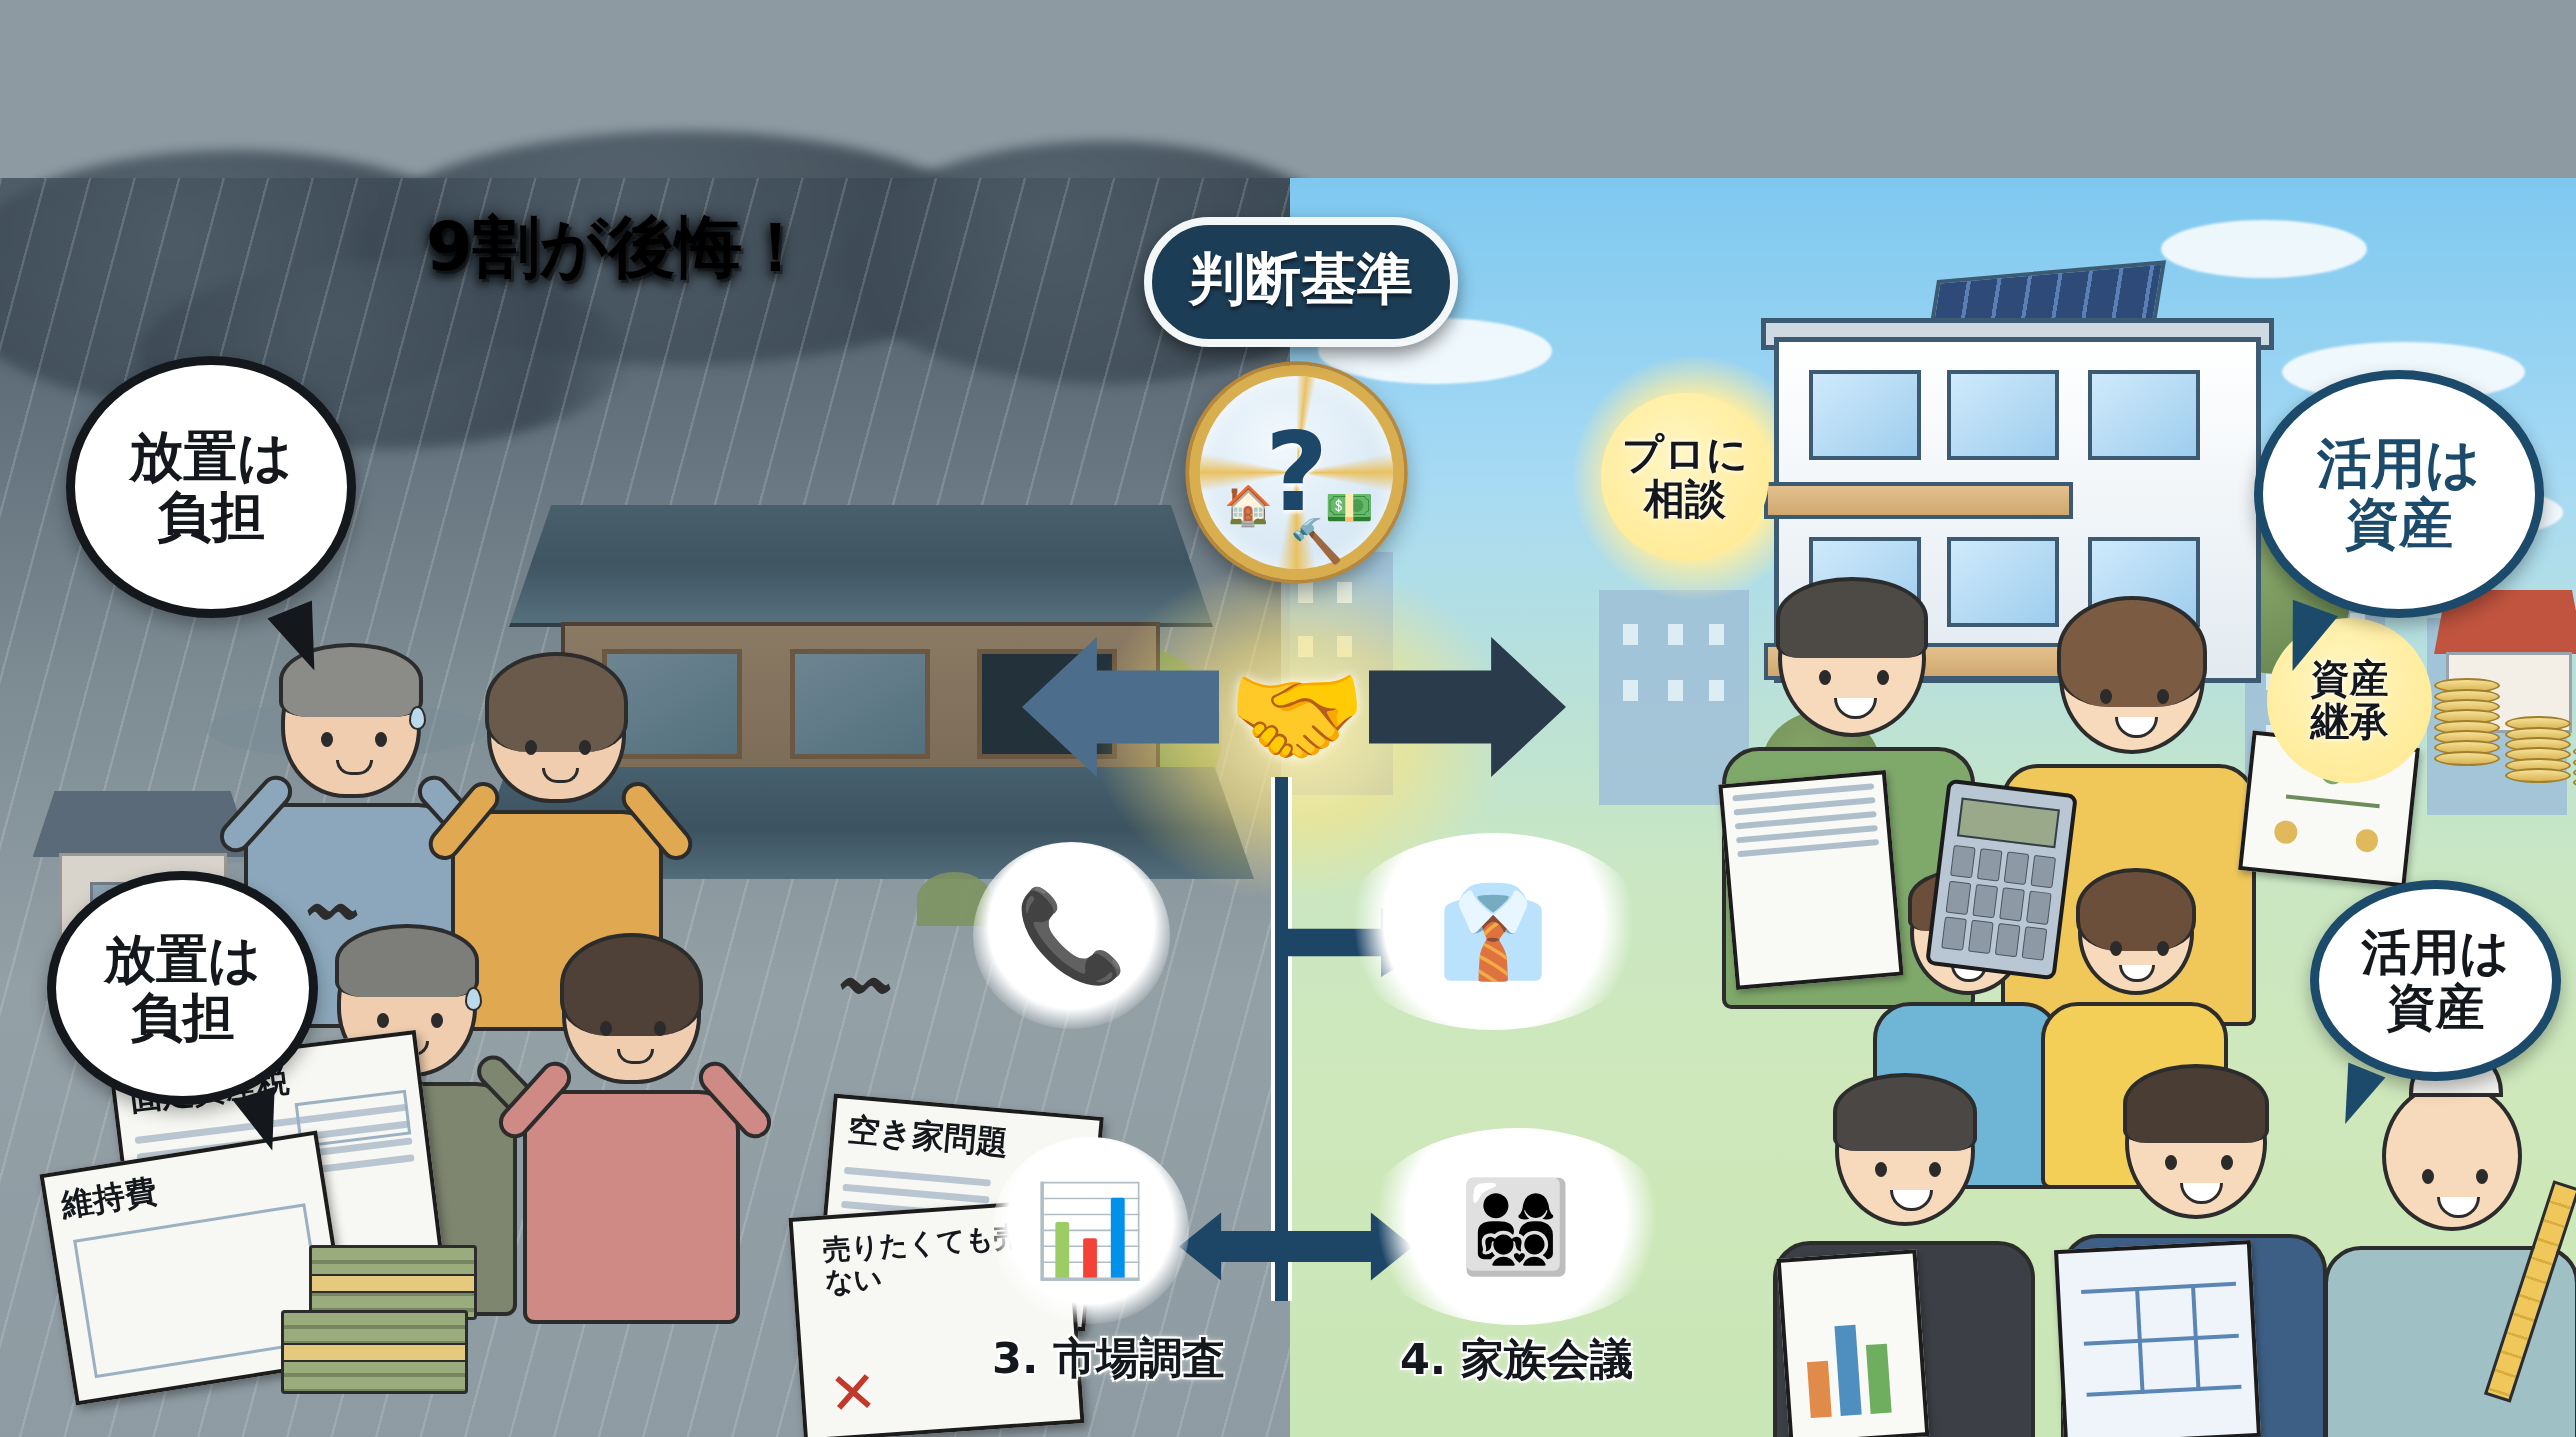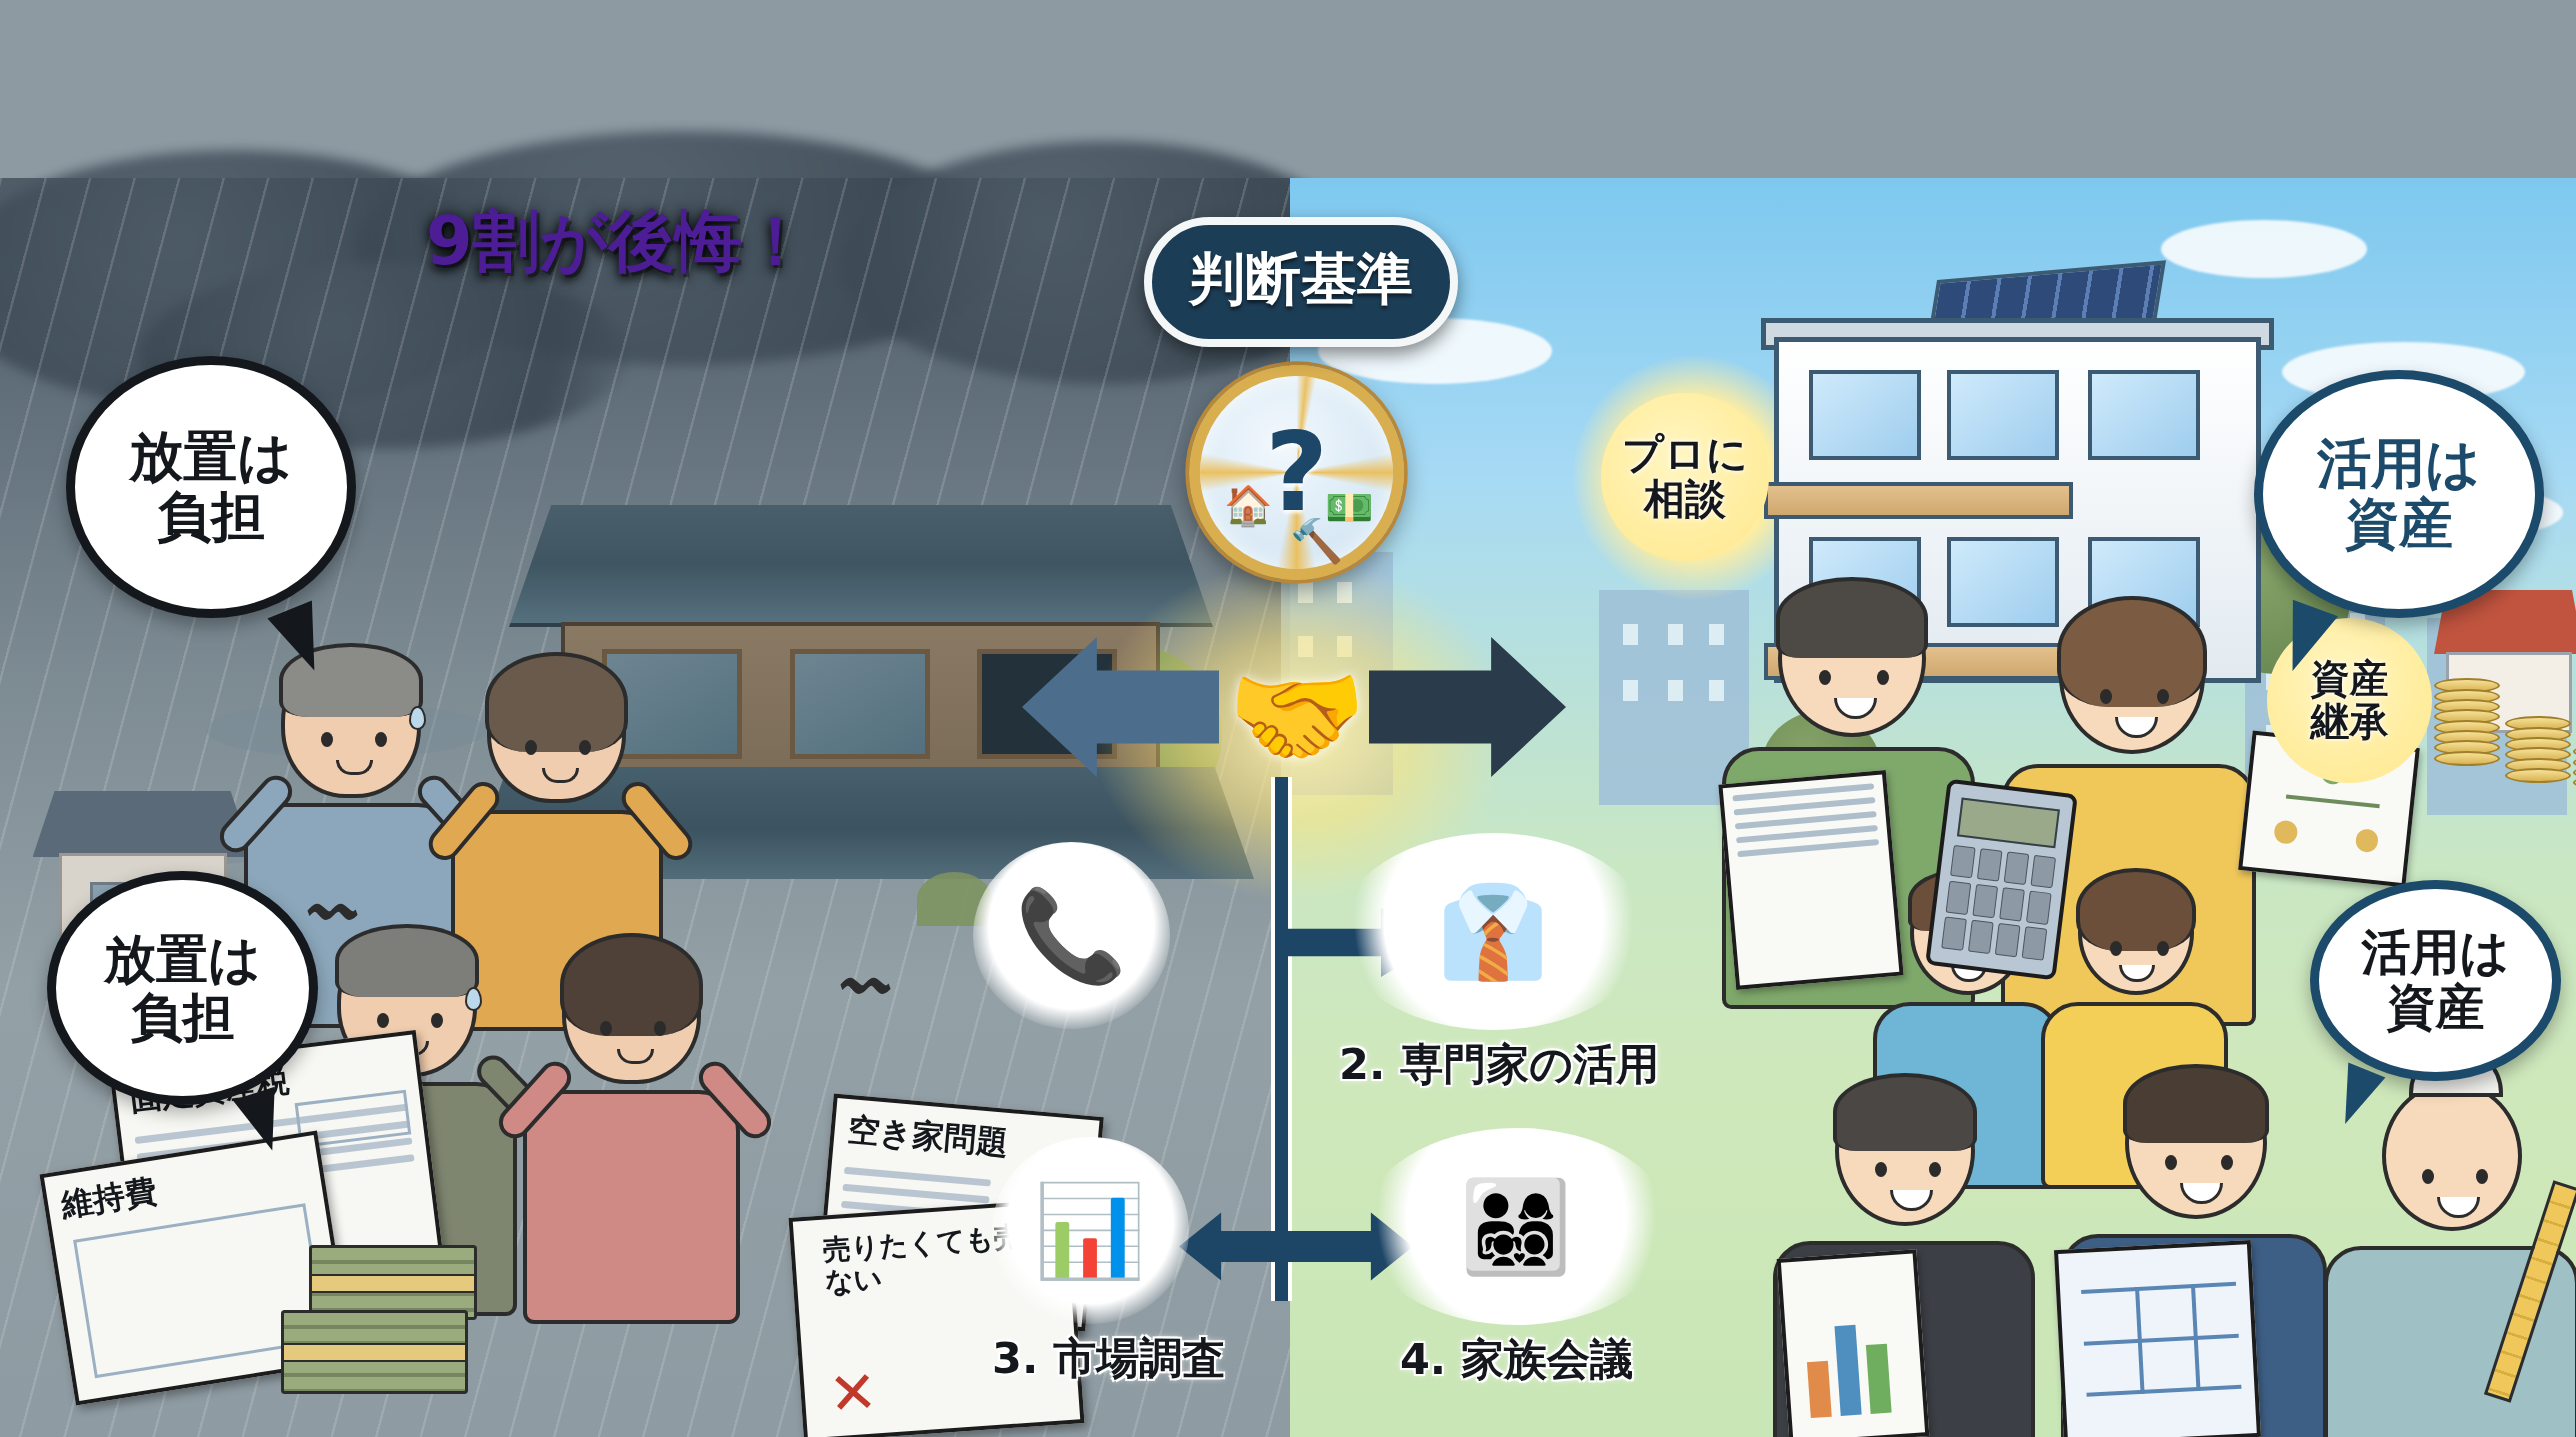--- a/index.html
+++ b/index.html
@@ -61,21 +61,21 @@
   .sun{
     position:absolute; border-radius:50%;
     background:radial-gradient(circle,#fff4bd 0%,#ffeea0 45%,rgba(255,238,160,0) 72%);
   }
 
   
   .side-heading{
     position:absolute; font-size:67px; font-weight:bold; white-space:nowrap; z-index:60;
   }
   .heading-left{
-    left:426px; top:196px; color:#4c1d95;
+    left:426px; top:202px; color:#000000;
     text-shadow:0 0 15px rgba(0,0,0,.85), 0 5.6px 9.4px rgba(0,0,0,.7),
                 2.8px 2.8px 0 rgba(0,0,0,.35);
   }
   .heading-right{
     left:1741px; top:208px; color:#111418;
     text-shadow:0 0 17px rgba(255,255,255,.95), 0 0 7.5px rgba(255,255,255,1),
                 2.8px 3.7px 0 rgba(255,255,255,.8);
   }
 
   
@@ -792,21 +792,20 @@
       <div>資産</div>
       <div>継承</div>
     </div>
   </div>
 
   <div class="step st1">
     <div class="step-art art-a">📞</div>
   </div>
   <div class="step st2">
     <div class="step-art art-b">👔</div>
-    <div class="step-label">2. 専門家の活用</div>
   </div>
   <div class="step st3">
     <div class="step-art art-a">📊</div>
     <div class="step-label">3. 市場調査</div>
   </div>
   <div class="step st4">
     <div class="step-art art-b">👨‍👩‍👧‍👦</div>
     <div class="step-label">4. 家族会議</div>
   </div>
 

